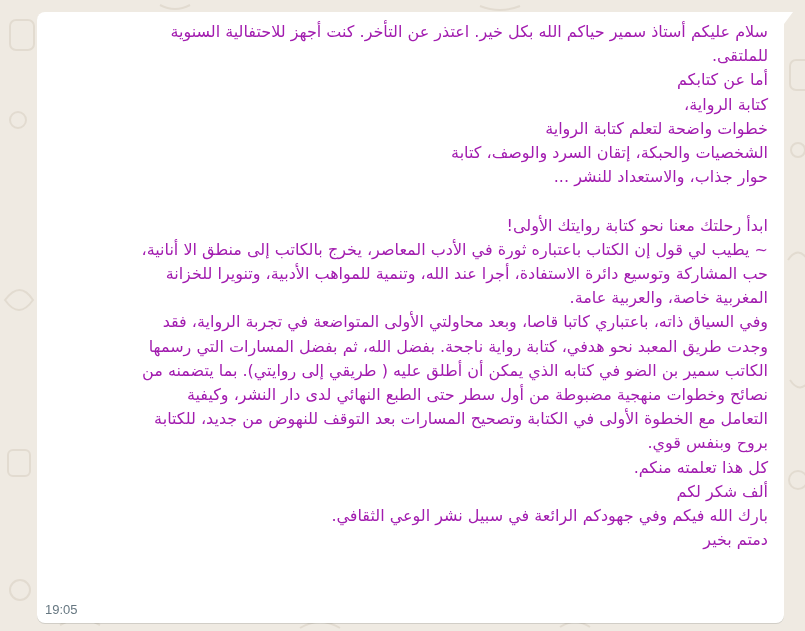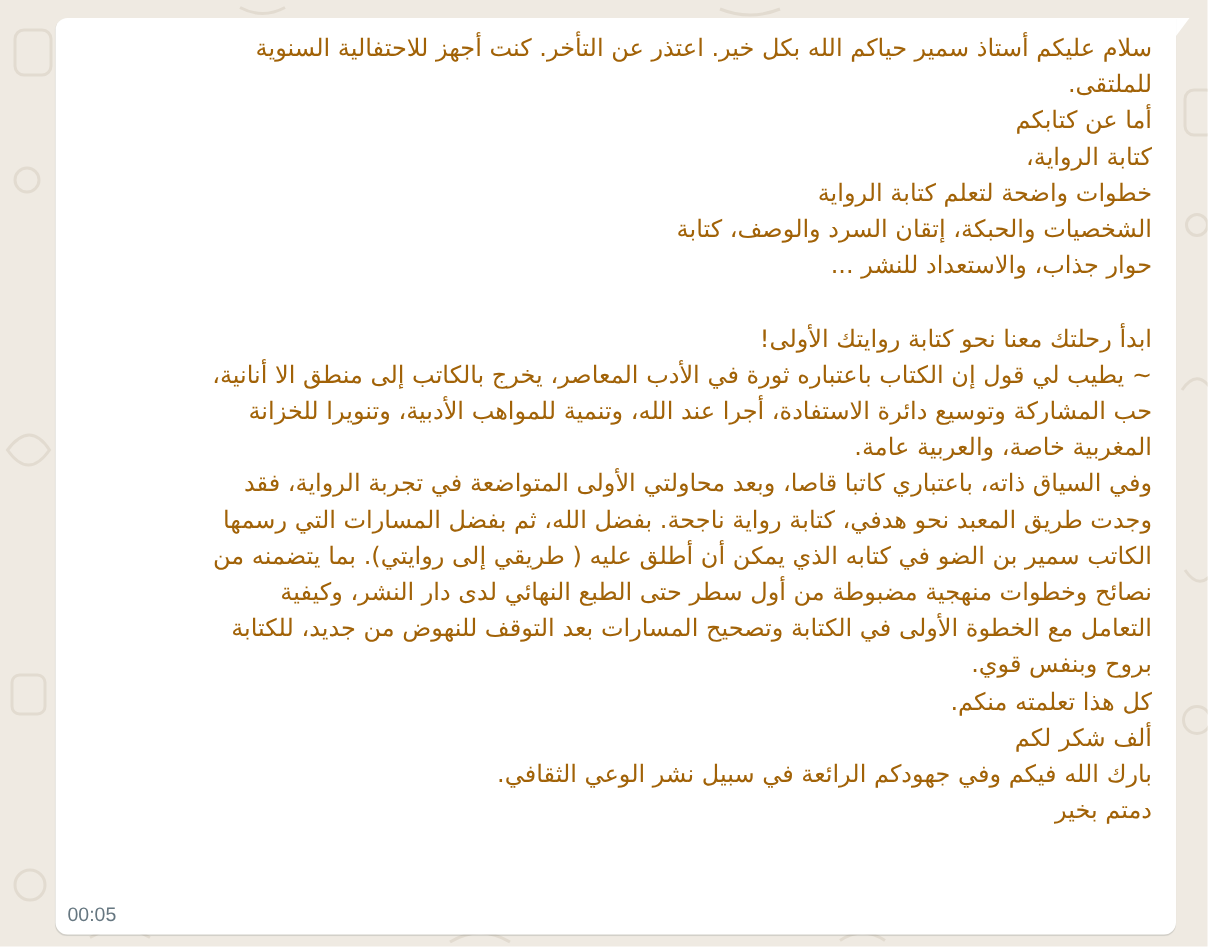--- a/index.html
+++ b/index.html
@@ -41,21 +41,21 @@
     }
     .message-text {
       position: absolute;
       right: 16px;
       top: 8px;
       width: 715px;
       direction: rtl;
       text-align: right;
       font-size: 16px;
       line-height: 24.2px;
-      color: #a16207;
+      color: #a21caf;
       white-space: pre-wrap;
       margin: 0;
     }
     .timestamp {
       position: absolute;
       left: 8px;
       bottom: 6px;
       font-family: "Liberation Sans", sans-serif;
       font-size: 13px;
       color: #667781;
@@ -82,14 +82,14 @@
     <path d="M560 627 q15 -10 30 0"></path>
     <path d="M160 5 q15 8 30 0"></path>
     <path d="M480 6 q20 8 40 0"></path>
   </g>
 </svg>
 
 <div class="tail"></div>
 
 <div class="bubble">
   <div class="message-text" id="msg-text"><div>سلام عليكم أستاذ سمير حياكم الله بكل خير. اعتذر عن التأخر. كنت أجهز للاحتفالية السنوية</div><div>للملتقى.</div><div>أما عن كتابكم</div><div>كتابة الرواية،</div><div>خطوات واضحة لتعلم كتابة الرواية</div><div>الشخصيات والحبكة، إتقان السرد والوصف، كتابة</div><div>حوار جذاب، والاستعداد للنشر ...</div><div>&nbsp;</div><div>ابدأ رحلتك معنا نحو كتابة روايتك الأولى!</div><div>~ يطيب لي قول إن الكتاب باعتباره ثورة في الأدب المعاصر، يخرج بالكاتب إلى منطق الا أنانية،</div><div>حب المشاركة وتوسيع دائرة الاستفادة، أجرا عند الله، وتنمية للمواهب الأدبية، وتنويرا للخزانة</div><div>المغربية خاصة، والعربية عامة.</div><div>وفي السياق ذاته، باعتباري كاتبا قاصا، وبعد محاولتي الأولى المتواضعة في تجربة الرواية، فقد</div><div>وجدت طريق المعبد نحو هدفي، كتابة رواية ناجحة. بفضل الله، ثم بفضل المسارات التي رسمها</div><div>الكاتب سمير بن الضو في كتابه الذي يمكن أن أطلق عليه ( طريقي إلى روايتي). بما يتضمنه من</div><div>نصائح وخطوات منهجية مضبوطة من أول سطر حتى الطبع النهائي لدى دار النشر، وكيفية</div><div>التعامل مع الخطوة الأولى في الكتابة وتصحيح المسارات بعد التوقف للنهوض من جديد، للكتابة</div><div>بروح وبنفس قوي.</div><div>كل هذا تعلمته منكم.</div><div>ألف شكر لكم</div><div>بارك الله فيكم وفي جهودكم الرائعة في سبيل نشر الوعي الثقافي.</div><div>دمتم بخير</div></div>
-  <span class="timestamp">00:05</span>
+  <span class="timestamp">19:05</span>
 </div>
 
 </body></html>

